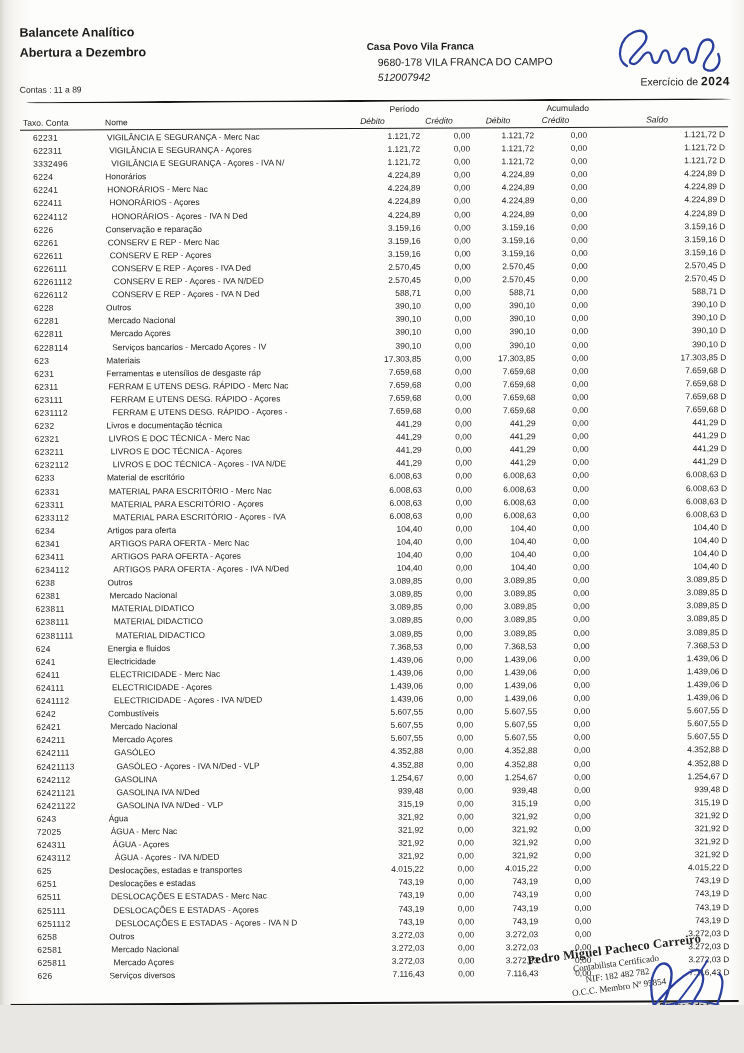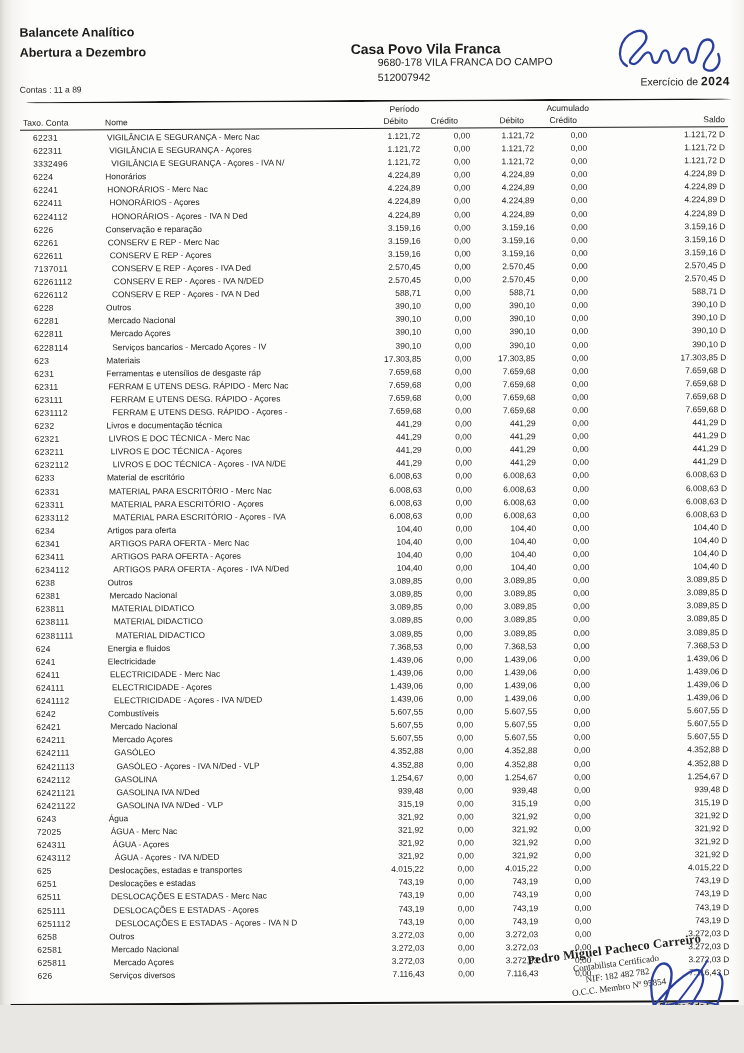--- a/index.html
+++ b/index.html
@@ -13,38 +13,38 @@
     position:relative;width:744px;height:1005px;
     background:linear-gradient(90deg,#d8d5cf 0px,#eceae6 5px,#f6f5f2 14px,#fdfdfb 32px,#fdfdfb 98%,#f3f1ee 100%);
     overflow:hidden;
   }
   .sheet{position:absolute;inset:0;transform:rotate(-0.3deg);transform-origin:50% 50%;}
 
   
   .report-title{position:absolute;left:22px;top:24px;font-size:12.5px;font-weight:bold;}
   .report-subtitle{position:absolute;left:22px;top:44px;font-size:12.5px;font-weight:bold;}
   .accounts-range{position:absolute;left:22px;top:83px;font-size:8.5px;}
-  .company-name{position:absolute;left:353px;top:41px;font-size:14px;font-weight:bold;}
+  .company-name{position:absolute;left:369px;top:41px;font-size:10px;font-weight:bold;}
   .company-address{position:absolute;left:380px;top:56px;font-size:10.5px;}
-  .company-nif{position:absolute;left:380px;top:71px;font-size:10.5px;}
+  .company-nif{position:absolute;left:380px;top:71px;font-size:10.5px;font-style:italic;}
   .exercise{position:absolute;right:12px;top:76px;font-size:10.5px;}
   .exercise b{font-size:12px;letter-spacing:.5px;}
   .sig-top{position:absolute;left:610px;top:22px;width:125px;height:58px;}
 
   .rule-top{position:absolute;left:28px;right:10px;top:100px;height:0;border-top:2.4px solid #161616;border-radius:40%/100%;}
 
   
   .tbl{position:absolute;left:22px;top:104px;width:708px;}
   .grid{display:grid;grid-template-columns:85px 232px 83px 52px 62px 55px 1fr;}
   .thead-groups{font-size:8.5px;line-height:11px;}
   .g-period{grid-column:3/5;text-align:center;}
   .g-accum{grid-column:5/7;text-align:right;}
   .thead-cols{font-size:8.5px;line-height:12px;border-bottom:1.6px solid #1c1c1c;padding-bottom:1px;}
   .h-conta{padding-left:3px;}
-  .h-num{text-align:right;}
+  .h-num{text-align:center;font-style:italic;}
   .h-deb{padding-right:12px;}.h-cred{padding-right:14px;}
   .h-deb2{padding-right:10px;}.h-cred2{padding-right:12px;}
   .h-saldo{padding-right:3px;}
 
   .tbody{position:absolute;left:22px;top:130px;width:708px;}
   .trow{display:grid;grid-template-columns:85px 232px 83px 52px 62px 55px 1fr;
         height:13.1px;line-height:13.1px;font-size:8.4px;white-space:nowrap;}
   .c-conta{padding-left:13px;letter-spacing:.3px;}
   .c-nome{overflow:hidden;}
   .c-num{text-align:right;}
@@ -192,21 +192,21 @@
         <div class="trow">
           <span class="c-conta">622611</span>
           <span class="c-nome" style="padding-left: 4px;">CONSERV E REP - Açores</span>
           <span class="c-num">3.159,16</span>
           <span class="c-num c-cred">0,00</span>
           <span class="c-num">3.159,16</span>
           <span class="c-num c-cred">0,00</span>
           <span class="c-num c-saldo">3.159,16 D</span>
         </div>
         <div class="trow">
-          <span class="c-conta">7137011</span>
+          <span class="c-conta">6226111</span>
           <span class="c-nome" style="padding-left: 6px;">CONSERV E REP - Açores - IVA Ded</span>
           <span class="c-num">2.570,45</span>
           <span class="c-num c-cred">0,00</span>
           <span class="c-num">2.570,45</span>
           <span class="c-num c-cred">0,00</span>
           <span class="c-num c-saldo">2.570,45 D</span>
         </div>
         <div class="trow">
           <span class="c-conta">62261112</span>
           <span class="c-nome" style="padding-left: 8px;">CONSERV E REP - Açores - IVA N/DED</span>

